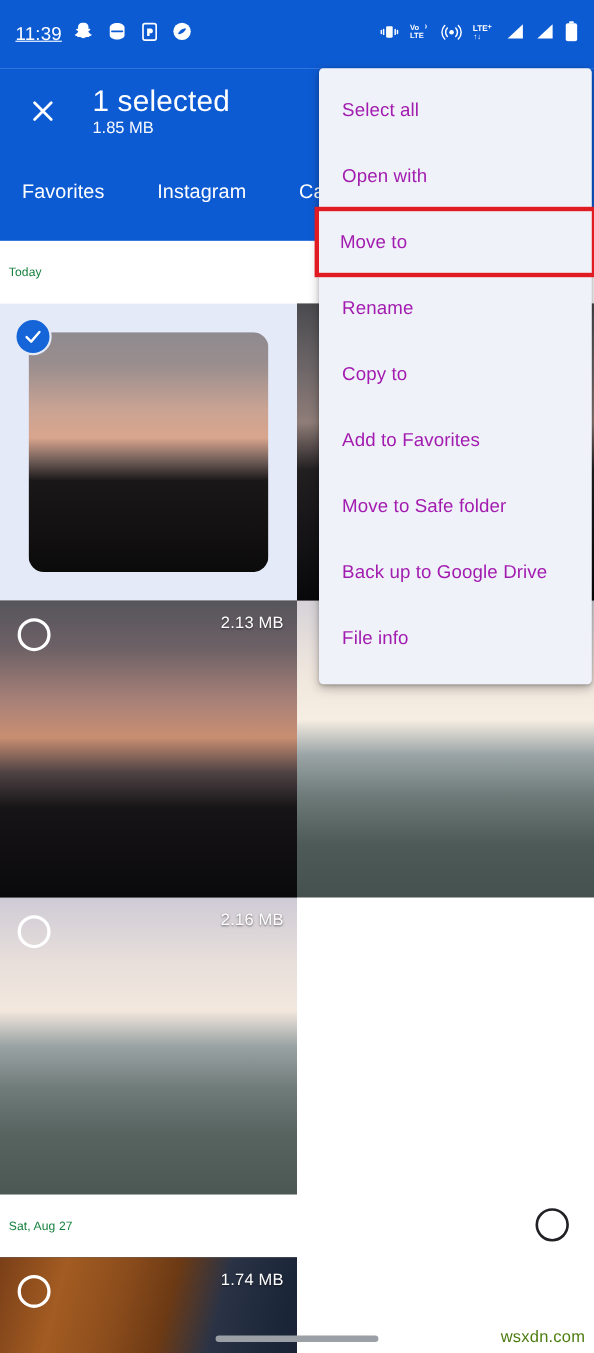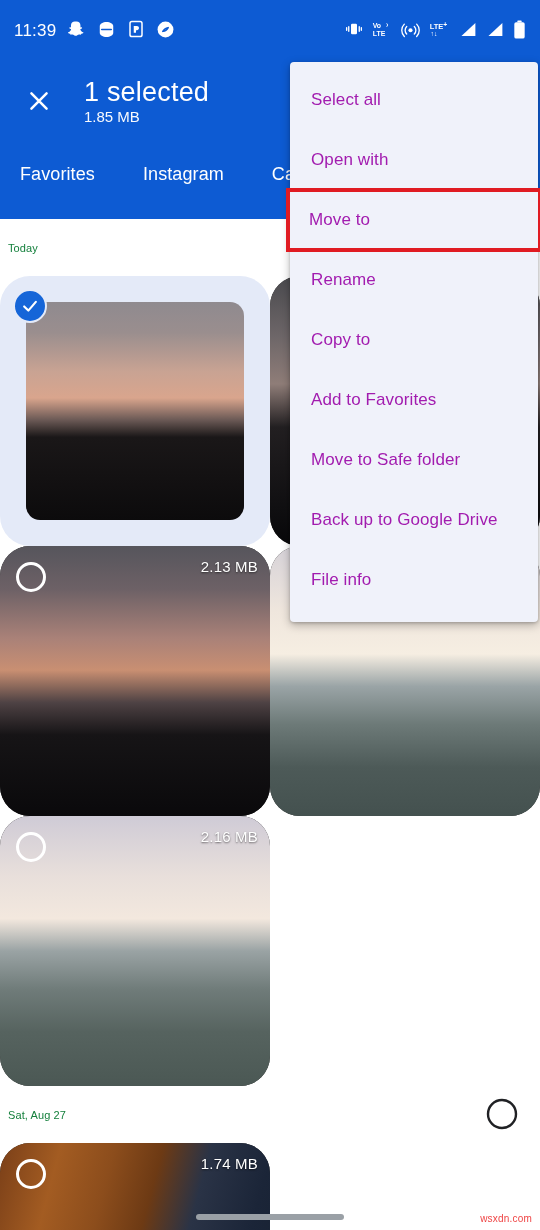--- a/index.html
+++ b/index.html
@@ -19,21 +19,21 @@
   
   .statusbar {
     position: absolute; left: 0; top: 0;
     width: 540px; height: 62px;
     background: var(--brand, #0D5BD3);
     display: flex; align-items: center;
     padding: 0 14px;
     color: #ffffff;
   }
   .sb-left { display: flex; align-items: center; gap: 11px; }
-  .sb-time { font-size: 17px; font-weight: 500; letter-spacing: .2px; }
+  .sb-time { font-size: 17px; font-weight: 500; letter-spacing: .2px; text-decoration: underline; }
   .sb-right { margin-left: auto; display: flex; align-items: center; gap: 9px; }
   .sb-ico { display:block; }
 
   
   .appbar {
     position: absolute; left: 0; top: 62px;
     width: 540px; height: 157px;
     background: var(--brand, #0D5BD3);
     color: #fff;
   }
@@ -78,21 +78,21 @@
     background: #ffffff;
     position: relative;
   }
   .date-header .hdr-check {
     position: absolute; right: 22px; top: 50%; transform: translateY(-50%);
   }
 
   .row { display: flex; width: 540px; }
   .cell {
     position: relative; width: 270px; height: 270px;
-    overflow: hidden; background: #222; border-radius: 30px;
+    overflow: hidden; background: #222;
   }
   .cell.sel-wrap {
     background: #E4EAF8;
     display: flex; align-items: center; justify-content: center;
   }
   .cell.sel-wrap .thumb-inner {
     width: 218px; height: 218px; border-radius: 14px; overflow: hidden;
     position: relative;
   }
   .sky { position: absolute; inset: 0; }
@@ -161,21 +161,21 @@
   }
 
   
   .nav-pill {
     position: absolute; left: 50%; transform: translateX(-50%);
     bottom: 10px; width: 148px; height: 6px; border-radius: 3px;
     background: #9AA0A6;
   }
   .watermark {
     position: absolute; right: 8px; bottom: 6px;
-    font-size: 10px; color: #ef4444; letter-spacing: .2px;
+    font-size: 15px; color: #4d7c0f; letter-spacing: .2px;
   }
 </style>
 </head>
 <body>
 
 <div id="phone">
 
   <div class="statusbar">
     <div class="sb-left">
       <span class="sb-time">11:39</span>

